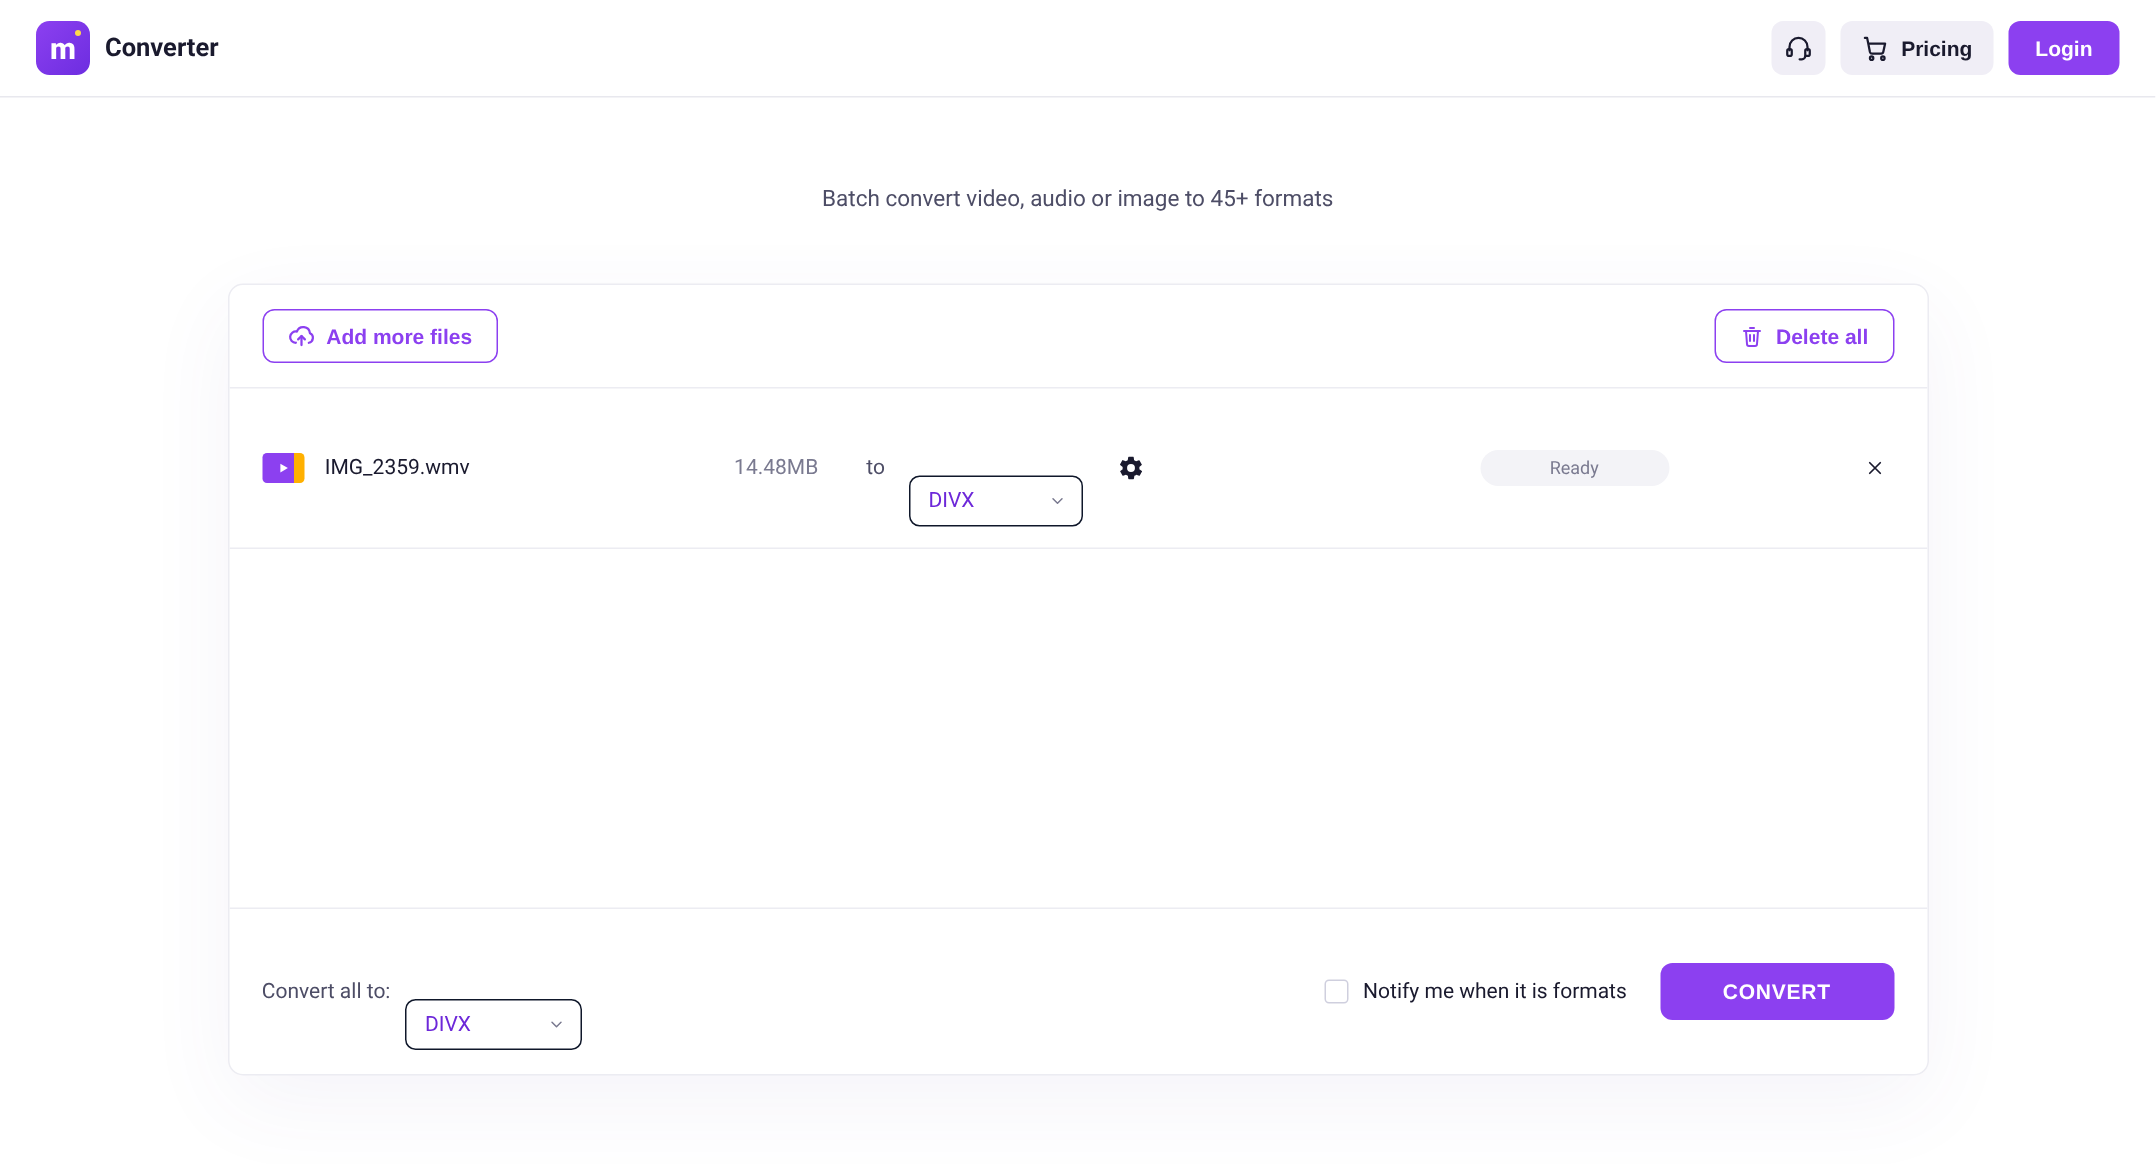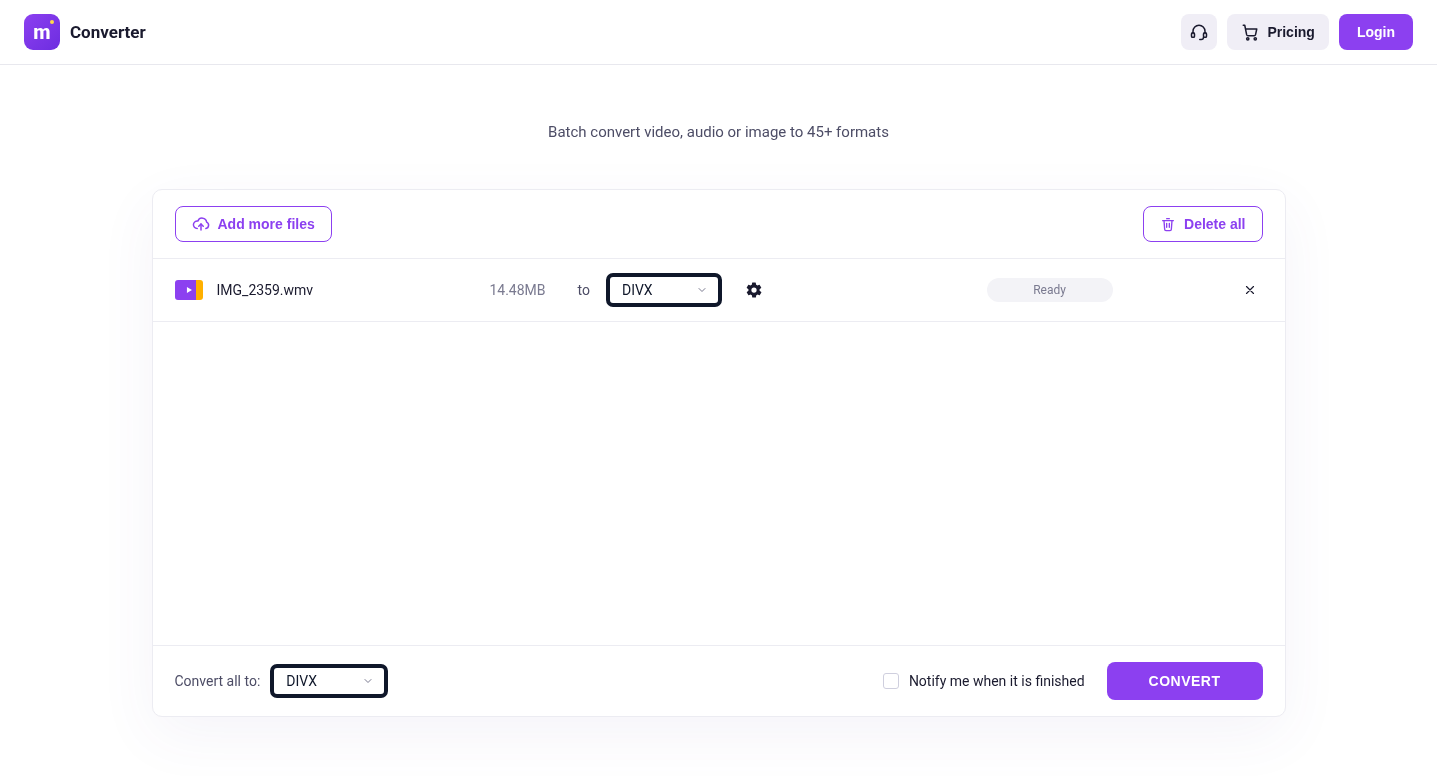--- a/index.html
+++ b/index.html
@@ -180,27 +180,28 @@
       color: #4d4d66;
       margin-left: 18px;
       margin-right: 2px;
     }
     .select {
       display: flex;
       align-items: center;
       justify-content: space-between;
       height: 34px;
       min-width: 116px;
-      border: 4px solid #0f172a;
+      border: 1px solid #0f172a;
       border-radius: 7px;
       padding: 0 10px 0 12px;
       font-size: 14px;
-      color: #0f172a;
+      color: #6d28d9;
       background: #fff;
       cursor: pointer;
+      margin-top: 44px;
     }
     .gear-btn {
       width: 28px;
       height: 28px;
       display: flex;
       align-items: center;
       justify-content: center;
       background: transparent;
       border: none;
       cursor: pointer;
@@ -374,18 +375,18 @@
       <div class="select" style="min-width:118px">
         <span>DIVX</span>
         <svg width="12" height="12" viewBox="0 0 24 24" fill="none" stroke="#7a7a90" stroke-width="2" stroke-linecap="round" stroke-linejoin="round">
           <path d="M6 9l6 6 6-6"></path>
         </svg>
       </div>
     </div>
     <div class="footer-right">
       <label class="checkbox-wrap">
         <span class="checkbox"></span>
-        <span class="checkbox-label">Notify me when it is finished</span>
+        <span class="checkbox-label">Notify me when it is formats</span>
       </label>
       <button class="convert-btn">CONVERT</button>
     </div>
   </div>
 </section>
 
 </body></html>

